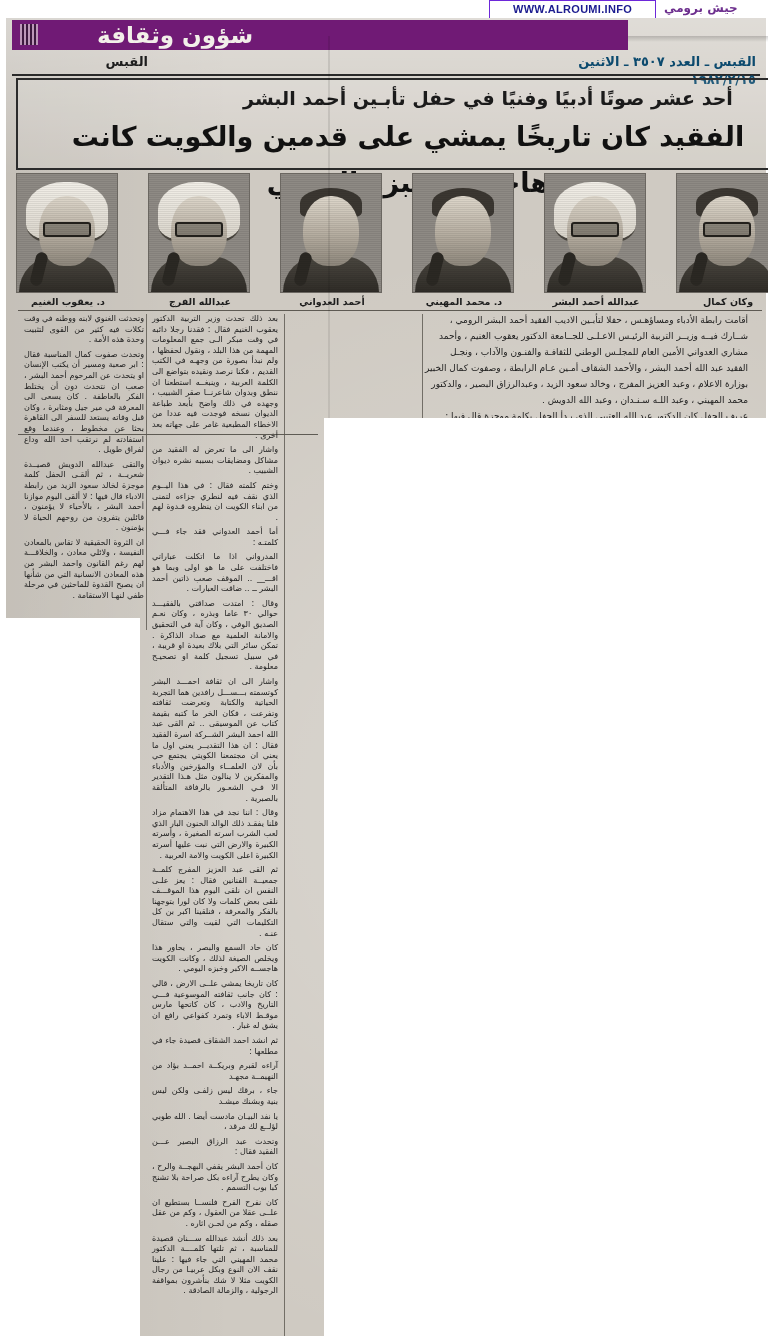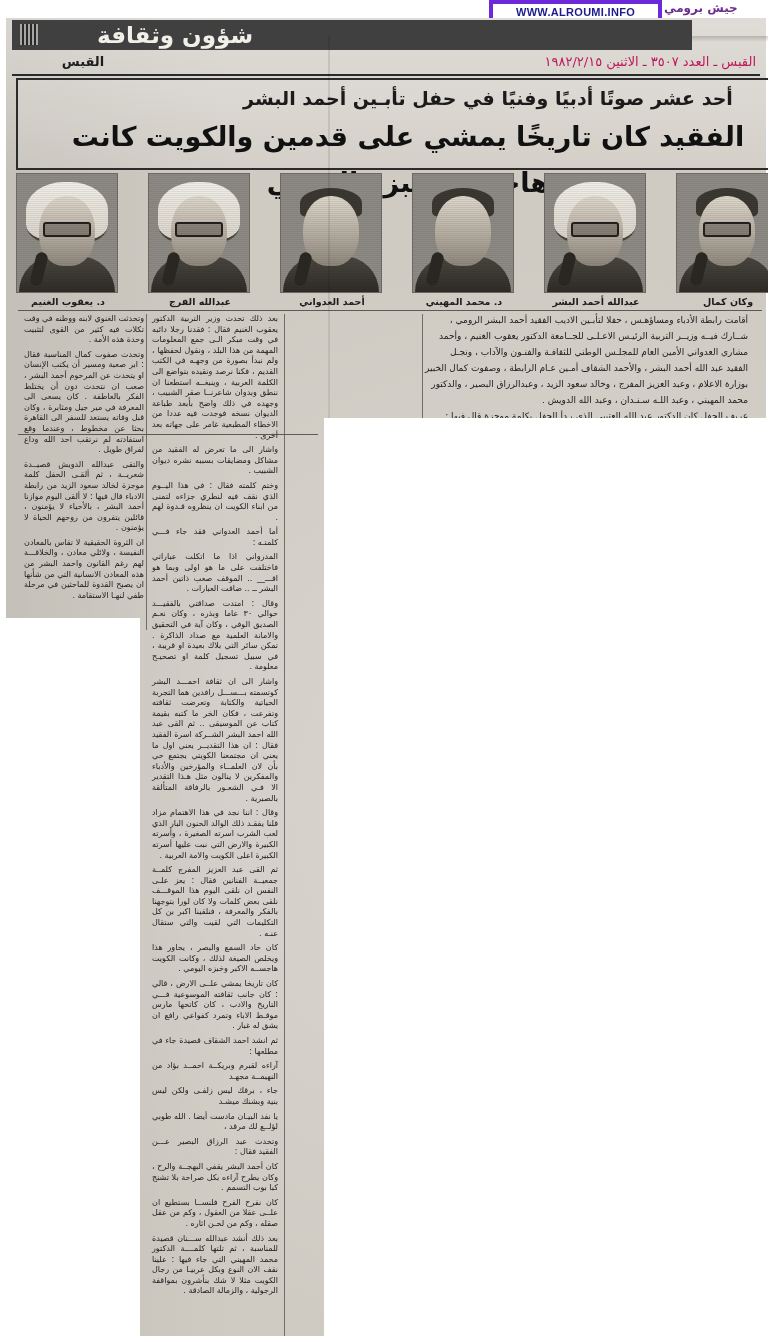--- a/index.html
+++ b/index.html
@@ -5,21 +5,21 @@
   html,body{margin:0;padding:0;background:#ffffff;}
   body{width:768px;height:1336px;position:relative;font-family:"DejaVu Sans","Liberation Sans",sans-serif;}
 
   
   .watermark{
     position:absolute;top:0;left:0;width:768px;height:18px;
     background:#ffffff;
   }
   .wm-box{
     position:absolute;top:0;left:489px;width:165px;height:17px;
-    background:#ffffff;border:4px solid #6d28d9;
+    background:#ffffff;border:1px solid #6d28d9;
     color:#1b1b8f;font-size:11px;font-weight:bold;letter-spacing:.3px;
     text-align:center;line-height:17px;font-family:"Liberation Sans",sans-serif;
     direction:ltr;
   }
   .wm-ar{
     position:absolute;top:1px;left:664px;width:100px;height:15px;
     color:#6d2f8e;font-size:12px;font-weight:bold;text-align:left;
     direction:rtl;
   }
 
@@ -41,47 +41,47 @@
   
   .white-right{
     position:absolute;top:418px;left:324px;width:442px;height:918px;background:#ffffff;
   }
   .white-bottom{
     position:absolute;top:618px;left:0px;width:140px;height:718px;background:#ffffff;
   }
 
   
   .masthead{
-    position:absolute;top:2px;left:6px;width:680px;height:30px;
-    background:#404040;color:#efece6;
+    position:absolute;top:2px;left:6px;width:616px;height:30px;
+    background:#701a75;color:#efece6;
   }
   .masthead .logo{
     position:absolute;top:1px;left:28px;width:270px;height:28px;
     color:#f2efe9;font-size:23px;font-weight:bold;line-height:28px;
     text-align:center;letter-spacing:1px;
     font-family:"DejaVu Sans","Liberation Sans",sans-serif;
   }
   .masthead .ornaments{
     position:absolute;top:4px;left:8px;width:18px;height:21px;
     background:repeating-linear-gradient(90deg,#efece6 0 2px,#1a1a1a 2px 4px);
     opacity:.6;
   }
 
   
   .issueline{
     position:absolute;top:34px;left:6px;width:748px;height:22px;
     border-bottom:2px solid #2a2a2a;
   }
   .issue-right{
     position:absolute;top:1px;right:4px;width:220px;height:18px;
-    font-size:13px;font-weight:normal;color:#be185d;text-align:right;line-height:18px;
+    font-size:13px;font-weight:bold;color:#0c4a6e;text-align:right;line-height:18px;
   }
   .issue-left{
     position:absolute;top:1px;left:6px;width:130px;height:18px;
-    font-size:13px;font-weight:bold;color:#1d1d1d;text-align:center;line-height:18px;
+    font-size:13px;font-weight:bold;color:#1d1d1d;text-align:right;line-height:18px;
     direction:rtl;
   }
 
   
   .headline-box{
     position:absolute;top:60px;left:10px;width:740px;height:88px;
     border:2px solid #2b2b2b;background:rgba(255,255,255,.10);padding-left:20px;
   }
   .kicker{
     position:absolute;top:6px;right:10px;width:560px;height:24px;

